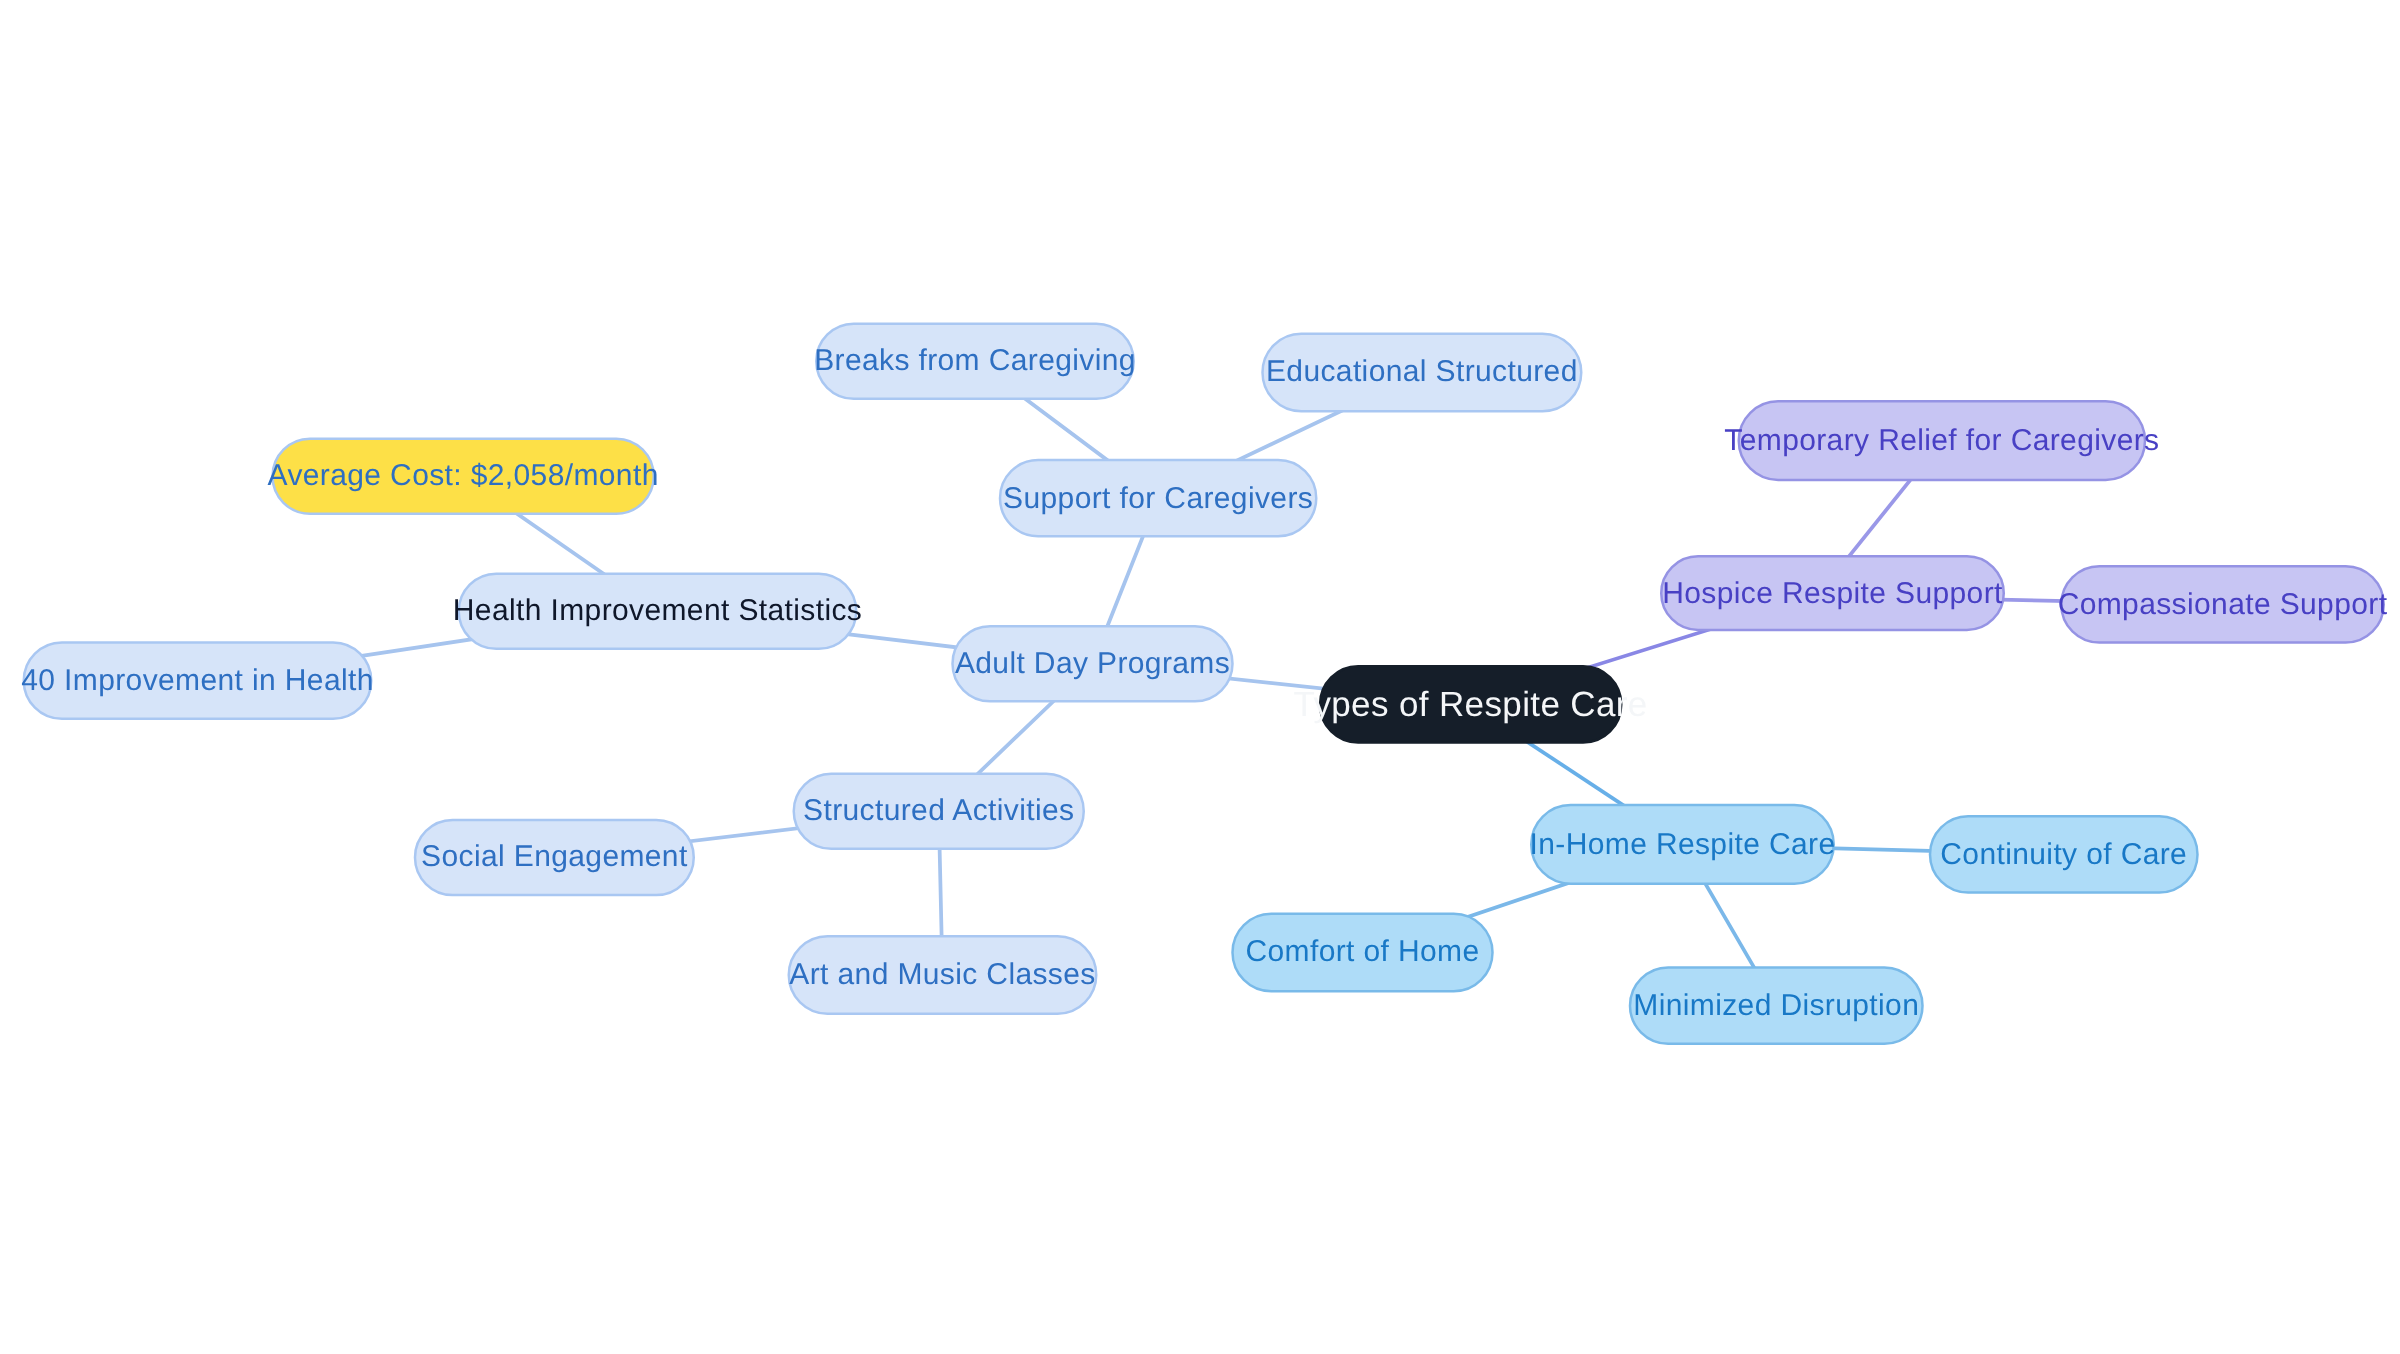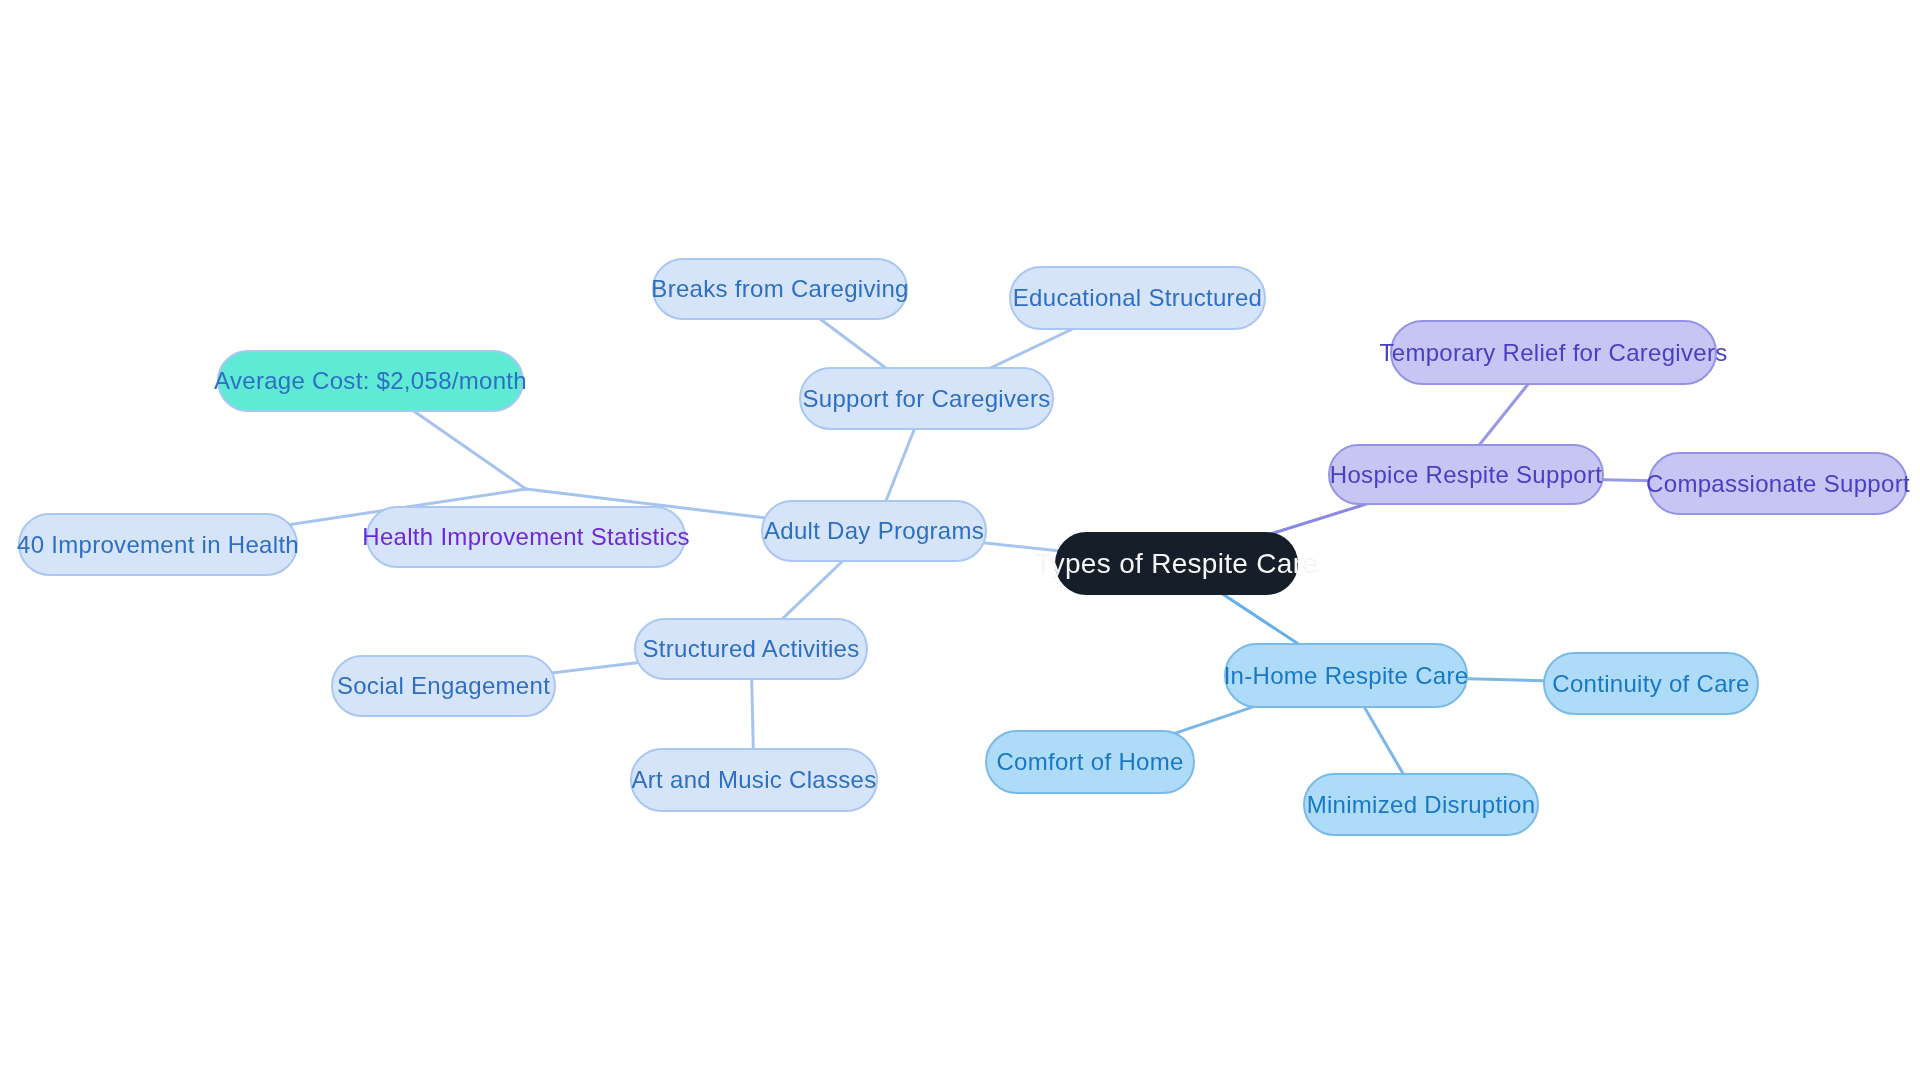--- a/index.html
+++ b/index.html
@@ -64,24 +64,24 @@
       </div>
       <div class="node" style="left: 799px; top: 367px; width: 255px; height: 63px; background: rgb(214, 228, 249); border-color: rgb(169, 199, 242); color: rgb(46, 111, 194); border-radius: 31.5px;">
         <span>Support for Caregivers</span>
       </div>
       <div class="node" style="left: 652px; top: 258px; width: 256px; height: 62px; background: rgb(214, 228, 249); border-color: rgb(169, 199, 242); color: rgb(46, 111, 194); border-radius: 31px;">
         <span>Breaks from Caregiving</span>
       </div>
       <div class="node" style="left: 1009px; top: 266px; width: 257px; height: 64px; background: rgb(214, 228, 249); border-color: rgb(169, 199, 242); color: rgb(46, 111, 194); border-radius: 32px;">
         <span>Educational Structured</span>
       </div>
-      <div class="node" style="left: 366px; top: 458px; width: 320px; height: 62px; background: rgb(214, 228, 249); border-color: rgb(169, 199, 242); color: #6d28d9; border-radius: 31px; margin-top: 48px;">
+      <div class="node" style="left: 366px; top: 458px; width: 320px; height: 62px; background: rgb(214, 228, 249); border-color: rgb(169, 199, 242); color: #0f172a; border-radius: 31px;">
         <span>Health Improvement Statistics</span>
       </div>
-      <div class="node" style="left: 217px; top: 350px; width: 307px; height: 62px; background: #5eead4; border-color: rgb(169, 199, 242); color: rgb(46, 111, 194); border-radius: 31px;">
+      <div class="node" style="left: 217px; top: 350px; width: 307px; height: 62px; background: #fde047; border-color: rgb(169, 199, 242); color: rgb(46, 111, 194); border-radius: 31px;">
         <span>Average Cost: $2,058/month</span>
       </div>
       <div class="node" style="left: 18px; top: 513px; width: 280px; height: 63px; background: rgb(214, 228, 249); border-color: rgb(169, 199, 242); color: rgb(46, 111, 194); border-radius: 31.5px;">
         <span>40 Improvement in Health</span>
       </div>
       <div class="node" style="left: 634px; top: 618px; width: 234px; height: 62px; background: rgb(214, 228, 249); border-color: rgb(169, 199, 242); color: rgb(46, 111, 194); border-radius: 31px;">
         <span>Structured Activities</span>
       </div>
       <div class="node" style="left: 331px; top: 655px; width: 225px; height: 62px; background: rgb(214, 228, 249); border-color: rgb(169, 199, 242); color: rgb(46, 111, 194); border-radius: 31px;">
         <span>Social Engagement</span>

